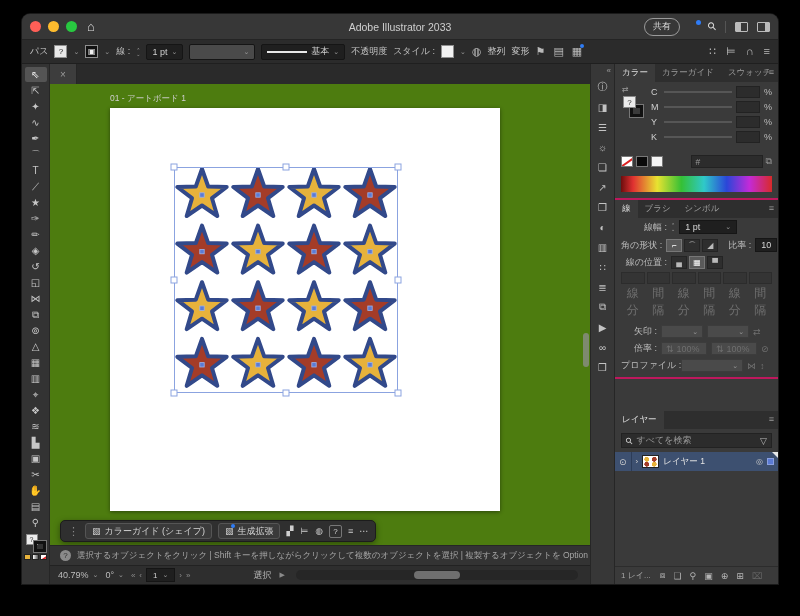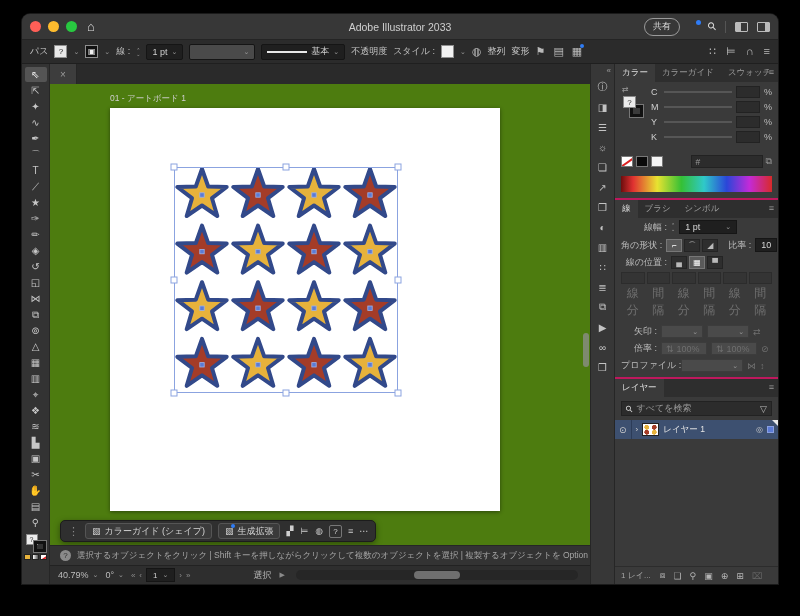--- a/index.html
+++ b/index.html
@@ -146,21 +146,21 @@
   .dash-btns{ margin-left:auto; display:flex; gap:3px;}
   .dash-btn{ width:18px; height:11px; border:1px dashed #6a6a6a; background:#303030;}
   .dash-grid{ display:flex; gap:2px; padding:1px 6px;}
   .dash-cell{ flex:1; text-align:center;}
   .dash-cell .bx{ height:12px; background:#343434; border:1px solid #2c2c2c;}
   .dash-cell .lb{ font-size:12px; color:#6f6f6f; margin-top:1px;}
   .dis-lbl{ color:#6f6f6f;}
   .dis-box{ background:#4a4a4a; border:1px solid #3c3c3c; height:13px; display:inline-flex; align-items:center; gap:3px; padding:0 4px; color:#6f6f6f;}
   .dis-ic{ color:#6f6f6f; font-size:9px;}
   
-  .layers{ flex:1; display:flex; flex-direction:column; border-bottom:none;}
+  .layers{ flex:1; display:flex; flex-direction:column; border-bottom:none;margin-top:32px;}
   .lsearch{ margin:4px 6px; height:15px; background:#2c2c2c; border:1px solid #222; display:flex; align-items:center; gap:4px; padding:0 4px; color:#9a9a9a;}
   .lsearch .mag{ font-size:9px;}
   .funnel{ margin-left:auto; color:#bdbdbd;}
   .lrow{ height:19px; background:#3d5070; display:flex; align-items:center; gap:4px; padding:0 4px; color:#e3e3e3; position:relative;}
   .lrow .eye{ font-size:9px; color:#d0d0d0;}
   .lrow .vr{ width:1px; height:100%; background:#2c3c58; }
   .lrow .exp{ font-size:8px; color:#cfcfcf;}
   .lthumb{ width:17px; height:13px; background:
       radial-gradient(circle at 25% 30%, #e7b23b 2.2px, transparent 2.6px),
       radial-gradient(circle at 75% 30%, #a43c28 2.2px, transparent 2.6px),

